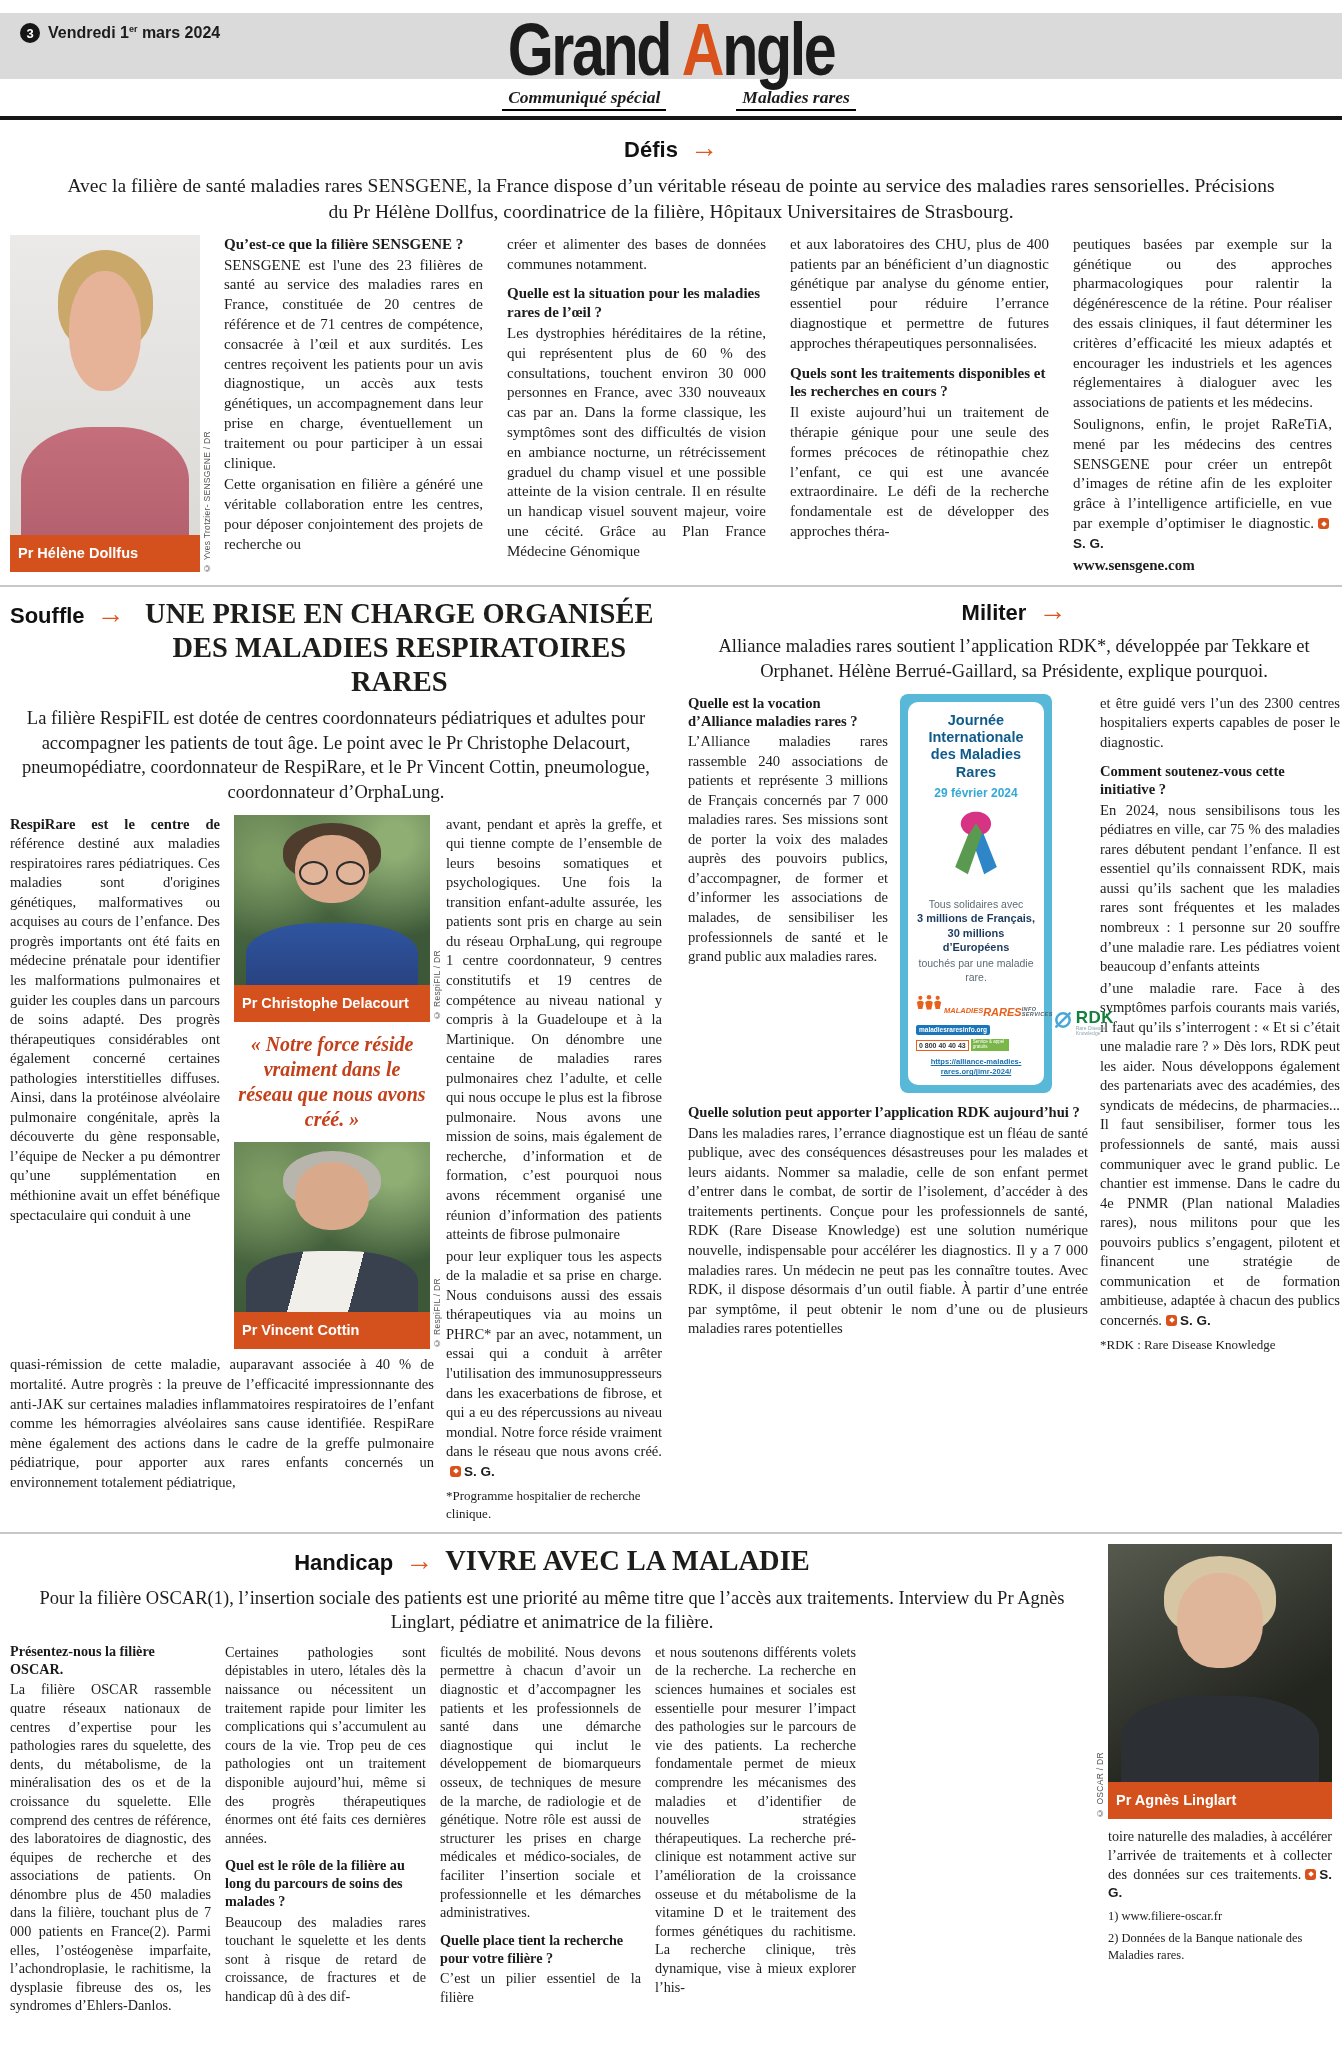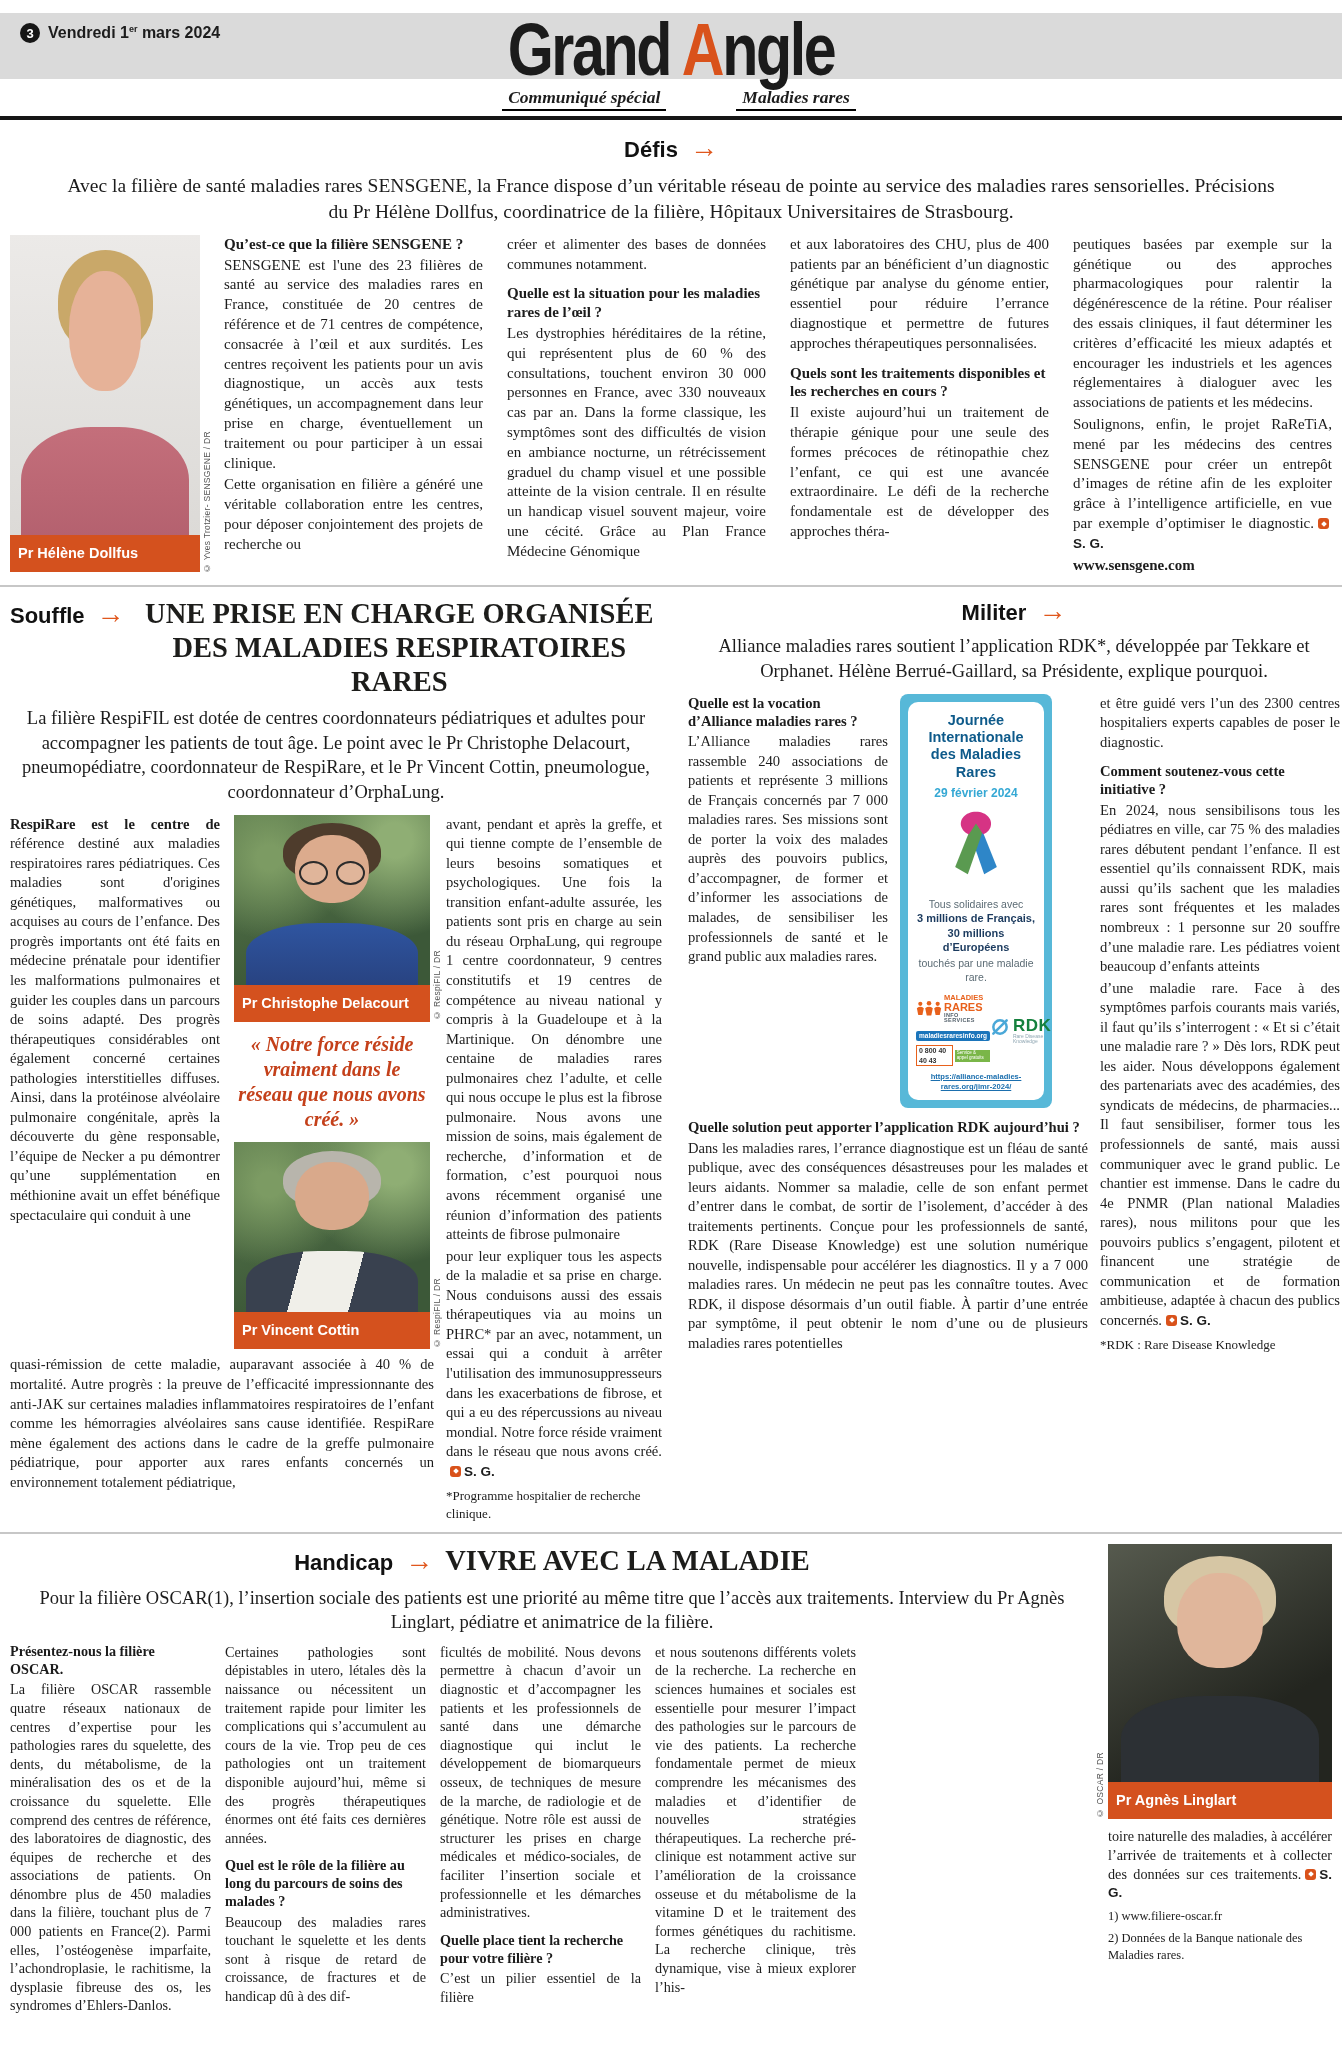--- a/index.html
+++ b/index.html
@@ -102,21 +102,21 @@
   .poster-card{background:#fff;border-radius:10px;padding:10px 6px 8px;text-align:center;
                font-family:"Liberation Sans",sans-serif;}
   .poster-title{color:#0e5a8a;font-weight:bold;font-size:14.5px;line-height:1.2;}
   .poster-date{color:#35a8d4;font-weight:bold;font-size:12px;margin-top:4px;}
   .ribbon{margin:8px auto 4px;width:58px;}
   .p-l1{color:#5b6b74;font-size:10.5px;margin-top:1px;}
   .p-l2{color:#1b3a5e;font-weight:bold;font-size:11px;}
   .p-logos{display:flex;justify-content:space-between;align-items:center;margin:10px 2px 6px;}
   .mr-logo{text-align:left;}
   .mr-top{display:flex;align-items:flex-end;gap:2px;}
-  .mr-text{display:flex;flex-direction:column;line-height:1;}
+  .mr-text{display:flex;line-height:1;font-style:italic;}
   .mr-a{color:#e8611c;font-weight:bold;font-size:7.5px;}
   .mr-b{color:#e8611c;font-weight:bold;font-size:11px;}
   .mr-c{color:#53606a;font-weight:bold;font-size:5.5px;letter-spacing:.4px;}
   .mr-url{background:#1b75bb;color:#fff;font-size:6.5px;font-weight:bold;padding:1px 3px;
           margin-top:2px;border-radius:2px;display:inline-block;}
   .mr-tel{display:flex;align-items:center;gap:2px;margin-top:2px;}
   .mr-tel span:first-child{border:1px solid #e8611c;color:#333;font-weight:bold;font-size:7px;padding:0 2px;}
   .mr-badge{background:#7ab648;color:#fff;font-size:4.5px;padding:1px 2px;line-height:1.1;max-width:34px;}
   .rdk-logo{display:flex;align-items:center;gap:3px;}
   .rdk-text{display:flex;flex-direction:column;text-align:left;line-height:1;}

